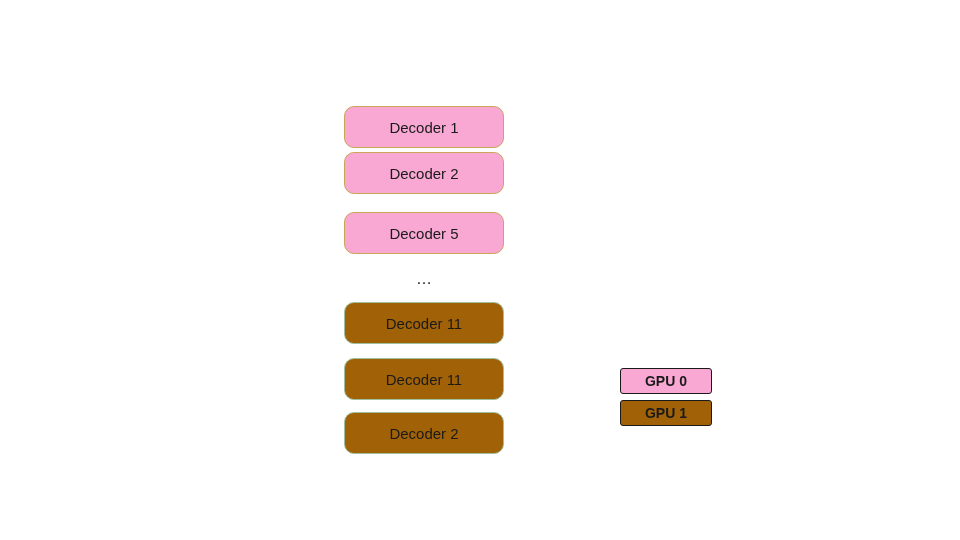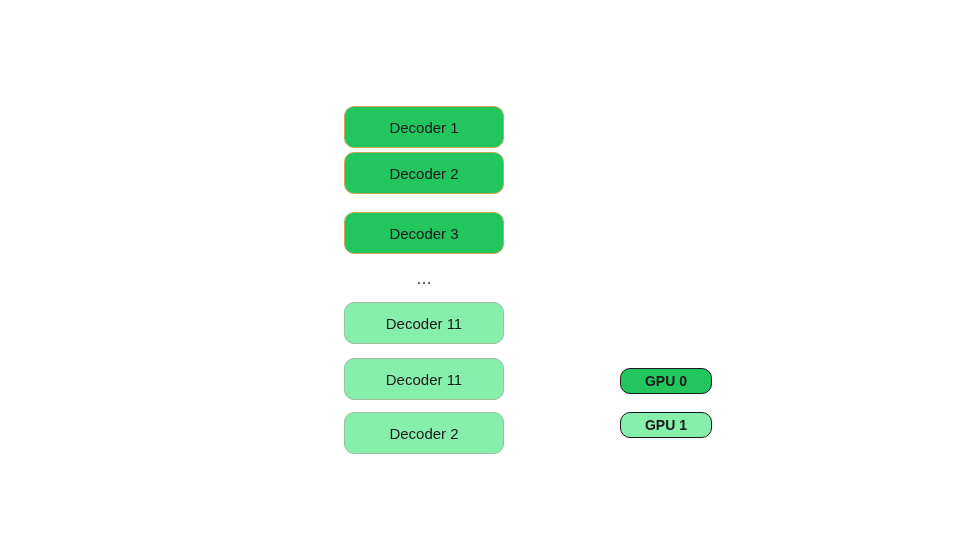--- a/index.html
+++ b/index.html
@@ -26,63 +26,63 @@
     justify-content: center;
     border: 1px solid;
     white-space: nowrap;
   }
   .decoder {
     left: 344px;
     width: 160px;
     height: 42px;
   }
   .yellow {
-    background: #22c55e;
+    background: #f9a8d4;
     border-color: #caa659;
   }
   .green {
-    background: #86efac;
+    background: #a16207;
     border-color: #9fbf9f;
   }
   .ellipsis {
     position: absolute;
     width: 160px;
     left: 344px;
     text-align: center;
     font-size: 16px;
   }
   .legend {
     position: absolute;
     width: 90px;
     height: 24px;
-    border-radius: 10px;
+    border-radius: 3px;
     border: 1px solid;
     display: flex;
     align-items: center;
     justify-content: center;
     font-weight: 700;
     font-size: 14px;
   }
 </style>
 </head>
 <body>
 
 <div class="stage">
 
   <div class="block decoder yellow" style="top:106px">Decoder 1</div>
 
   <div class="block decoder yellow" style="top:152px">Decoder 2</div>
 
-  <div class="block decoder yellow" style="top:212px">Decoder 3</div>
+  <div class="block decoder yellow" style="top:212px">Decoder 5</div>
 
   <div class="ellipsis" style="top:270px">…</div>
 
   <div class="block decoder green" style="top:302px">Decoder 11</div>
 
   <div class="block decoder green" style="top:358px">Decoder 11</div>
 
   <div class="block decoder green" style="top:412px">Decoder 2</div>
 
   <div class="legend yellow" style="left:620px; top:368px">GPU 0</div>
 
-  <div class="legend green" style="left:620px; top:412px">GPU 1</div>
+  <div class="legend green" style="left:620px; top:400px">GPU 1</div>
 
 </div>
 
 </body></html>

